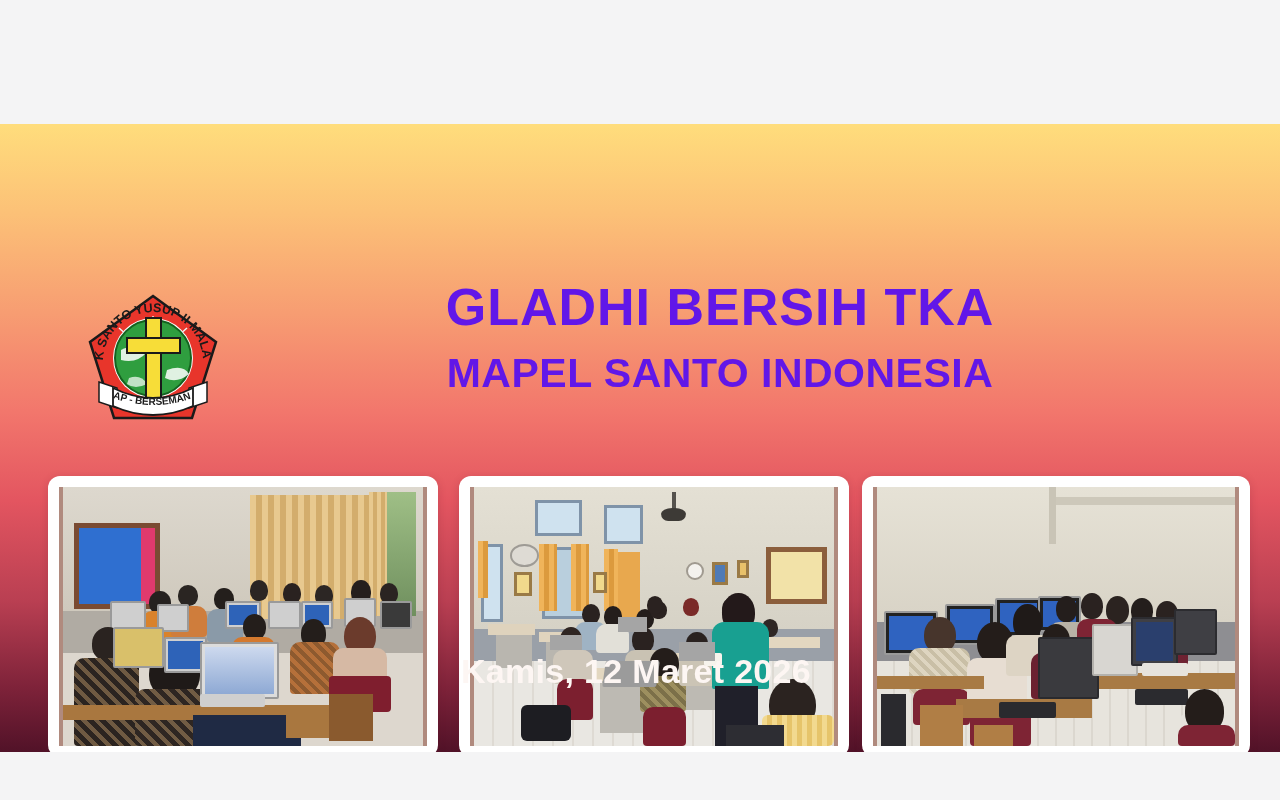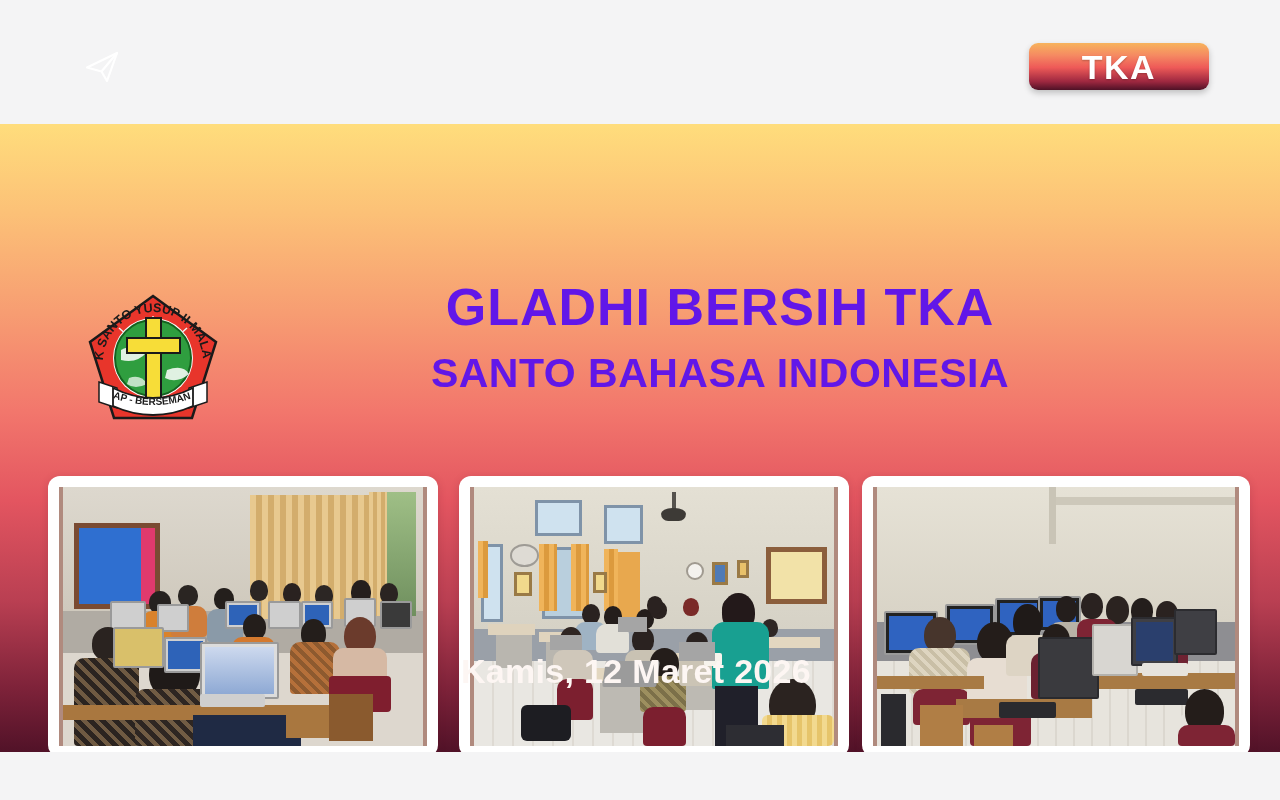--- a/index.html
+++ b/index.html
@@ -129,33 +129,20 @@
   .date {
     position: absolute; left: 0; top: 652px; width: 1272px; text-align: center;
     color: #fdf6f3; font-size: 34px; font-weight: 700; letter-spacing: .3px;
   }
 </style>
 </head>
 <body>
 
 <div class="screen">
 
-  <div class="topbar">
-
-    <span class="send-icon">
-      <svg width="36" height="34" viewBox="0 0 36 34" fill="none">
-        <path d="M3 17.5 L33 3 L23 31 L17.5 21.5 L3 17.5 Z" stroke="#ffffff" stroke-width="2.2" stroke-linejoin="round" fill="none"></path>
-        <path d="M17.5 21.5 L33 3" stroke="#ffffff" stroke-width="2.2" stroke-linecap="round"></path>
-      </svg>
-    </span>
-
-    <div class="badge">
-      <span>TKA</span>
-    </div>
-  </div>
 
   <div class="stage">
 
     <div class="logo-wrap">
       <svg width="140" height="140" viewBox="0 0 140 140">
         <defs>
           <path id="arcpath" d="M 20 72 A 50 50 0 0 1 120 72" fill="none"></path>
           <path id="ribpath" d="M 30 108 Q 70 122 110 108" fill="none"></path>
         </defs>
 
@@ -186,21 +173,21 @@
           <textPath href="#arcpath" startOffset="50%" text-anchor="middle">SDK SANTO YUSUP II MALANG</textPath>
         </text>
         <text font-family="Liberation Sans, sans-serif" font-size="10" font-weight="700" fill="#1a1a1a">
           <textPath href="#ribpath" startOffset="50%" text-anchor="middle">TETAP - BERSEMANGAT</textPath>
         </text>
       </svg>
     </div>
 
     <div class="titles">
       <div class="title-main">GLADHI BERSIH TKA</div>
-      <div class="title-sub">SANTO BAHASA INDONESIA</div>
+      <div class="title-sub">MAPEL SANTO INDONESIA</div>
     </div>
 
     <div class="cards">
 
       <div class="card c1">
         <div class="photo p1">
           <div class="wall w-top"></div>
             <div class="wall w-bot"></div>
             <div class="floor"></div>
           <div class="obj board">

